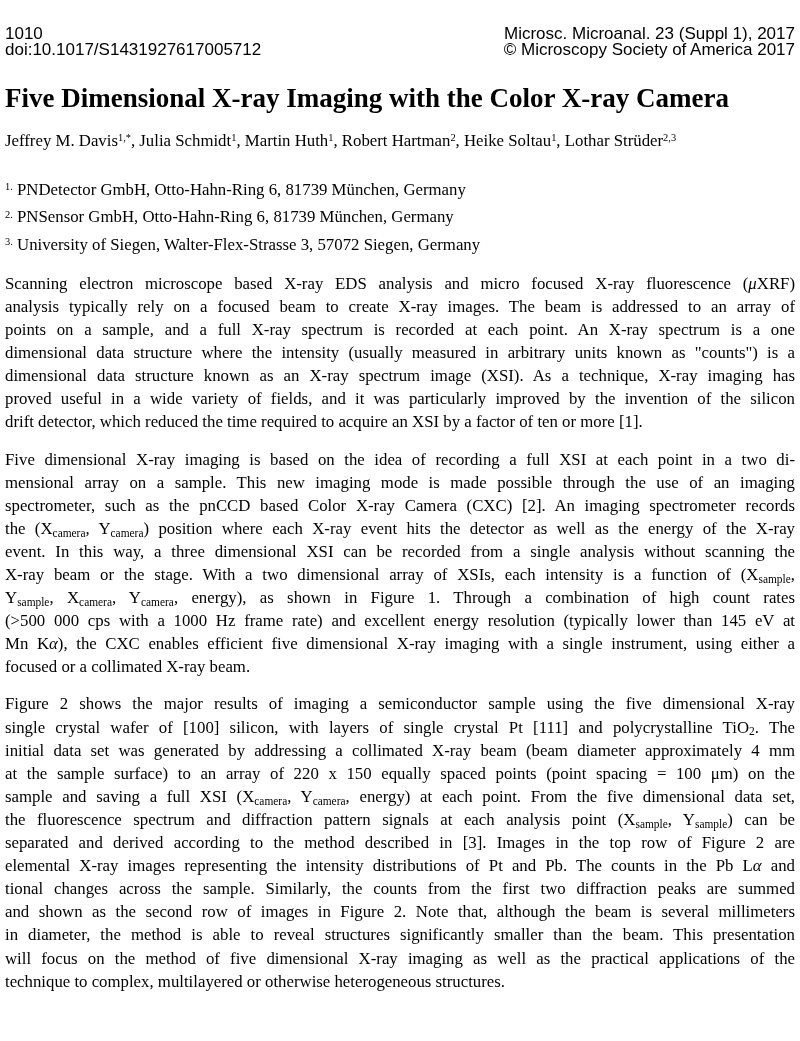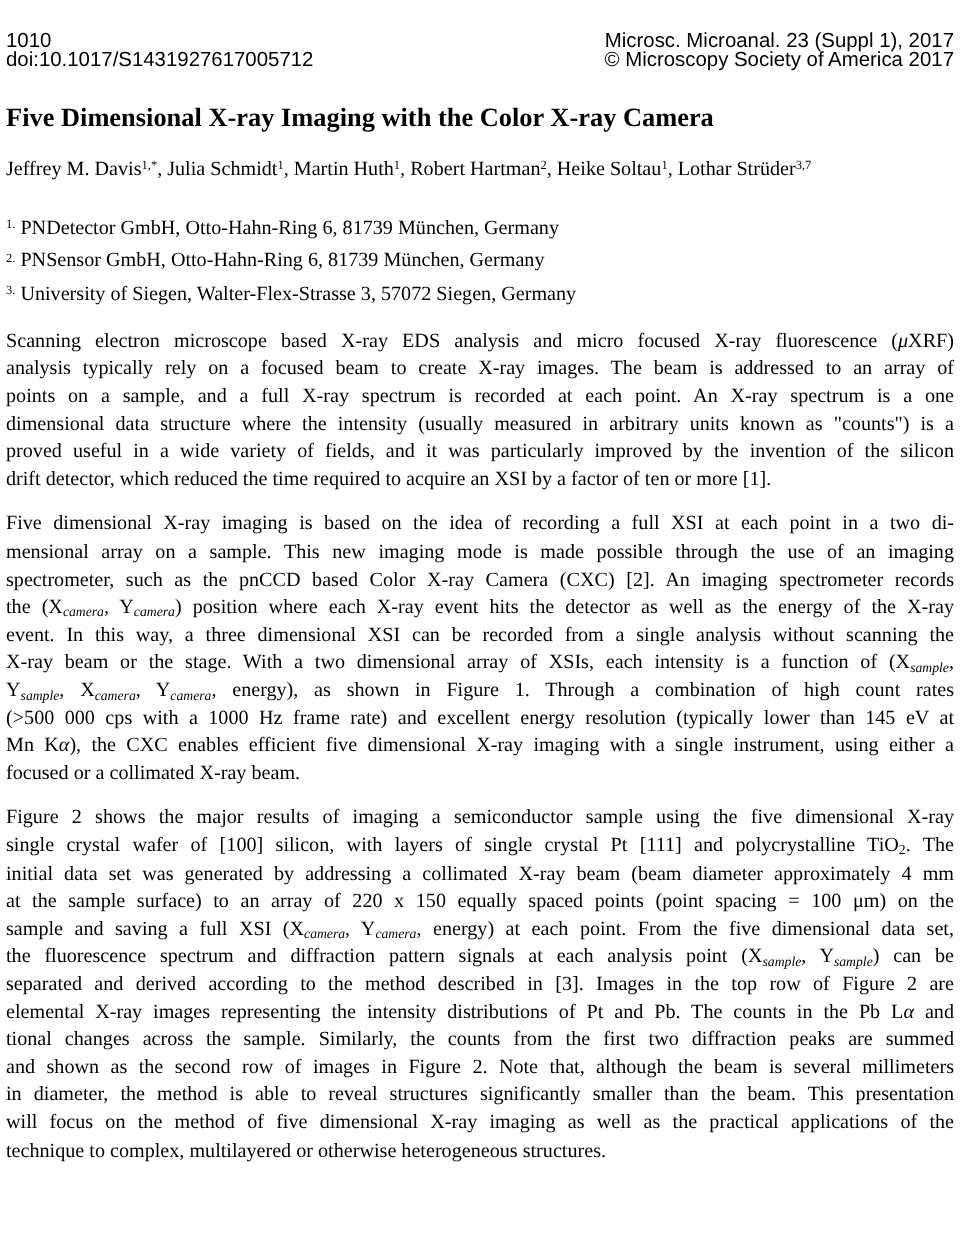--- a/index.html
+++ b/index.html
@@ -16,21 +16,21 @@
     display: flex;
     justify-content: space-between;
     font-family: "Liberation Sans", sans-serif;
     font-size: 17px;
     line-height: 15.5px;
     margin-top: 24px;
   }
   .header-right { text-align: right; }
   .title {
     margin-top: 28px;
-    font-size: 22px;
+    font-size: 27px;
     line-height: 26px;
     font-weight: bold;
   }
   .authors {
     margin-top: 19px;
     font-size: 16.8px;
     line-height: 22px;
   }
   sup.marker {
     font-size: 62%;
@@ -56,52 +56,53 @@
   }
   .pline.plast { text-align-last: left; }
   .run-i { font-style: italic; }
   .run-sub, .run-subi {
     font-size: 68%;
     line-height: 0;
     position: relative;
     top: 0.24em;
     vertical-align: baseline;
   }
-  .run-subi { font-style: italic; }
+  .run-subi { }
 </style>
 </head>
 <body>
 
 <header class="page-header">
   <div class="header-left">
     <div>1010</div>
     <div>doi:10.1017/S1431927617005712</div>
   </div>
   <div class="header-right">
     <div>Microsc. Microanal. 23 (Suppl 1), 2017</div>
     <div>© Microscopy Society of America 2017</div>
   </div>
 </header>
 
 <h1 class="title">Five Dimensional X-ray Imaging with the Color X-ray Camera</h1>
 
-<div class="authors" id="authors"><span>Jeffrey M. Davis</span><sup class="marker">1,*</sup>, <span>Julia Schmidt</span><sup class="marker">1</sup>, <span>Martin Huth</span><sup class="marker">1</sup>, <span>Robert Hartman</span><sup class="marker">2</sup>, <span>Heike Soltau</span><sup class="marker">1</sup>, <span>Lothar Strüder</span><sup class="marker">3,7</sup></div>
+<div class="authors" id="authors"><span>Jeffrey M. Davis</span><sup class="marker">1,*</sup>, <span>Julia Schmidt</span><sup class="marker">1</sup>, <span>Martin Huth</span><sup class="marker">1</sup>, <span>Robert Hartman</span><sup class="marker">2</sup>, <span>Heike Soltau</span><sup class="marker">1</sup>, <span>Lothar Strüder</span><sup class="marker">2,3</sup></div>
 
 <div class="affiliations" id="affiliations">
     <div class="affiliation"><sup class="marker">1.</sup> PNDetector GmbH, Otto-Hahn-Ring 6, 81739 München, Germany</div>
     <div class="affiliation"><sup class="marker">2.</sup> PNSensor GmbH, Otto-Hahn-Ring 6, 81739 München, Germany</div>
     <div class="affiliation"><sup class="marker">3.</sup> University of Siegen, Walter-Flex-Strasse 3, 57072 Siegen, Germany</div>
   </div>
 
 <main id="paragraphs">
     <div class="paragraph">
       <div class="pline">Scanning electron microscope based X-ray EDS analysis and micro focused X-ray fluorescence (<span class="run-i">μ</span>XRF)</div>
       <div class="pline">analysis typically rely on a focused beam to create X-ray images. The beam is addressed to an array of</div>
       <div class="pline">points on a sample, and a full X-ray spectrum is recorded at each point. An X-ray spectrum is a one</div>
       <div class="pline">dimensional data structure where the intensity (usually measured in arbitrary units known as "counts") is a</div>
+      <div class="pline">dimensional data structure known as an X-ray spectrum image (XSI). As a technique, X-ray imaging has</div>
       <div class="pline">proved useful in a wide variety of fields, and it was particularly improved by the invention of the silicon</div>
       <div class="pline plast">drift detector, which reduced the time required to acquire an XSI by a factor of ten or more [1].</div>
     </div>
     <div class="paragraph">
       <div class="pline">Five dimensional X-ray imaging is based on the idea of recording a full XSI at each point in a two di-</div>
       <div class="pline">mensional array on a sample. This new imaging mode is made possible through the use of an imaging</div>
       <div class="pline">spectrometer, such as the pnCCD based Color X-ray Camera (CXC) [2]. An imaging spectrometer records</div>
       <div class="pline">the (X<span class="run-subi">camera</span>, Y<span class="run-subi">camera</span>) position where each X-ray event hits the detector as well as the energy of the X-ray</div>
       <div class="pline">event. In this way, a three dimensional XSI can be recorded from a single analysis without scanning the</div>
       <div class="pline">X-ray beam or the stage. With a two dimensional array of XSIs, each intensity is a function of (X<span class="run-subi">sample</span>,</div>

